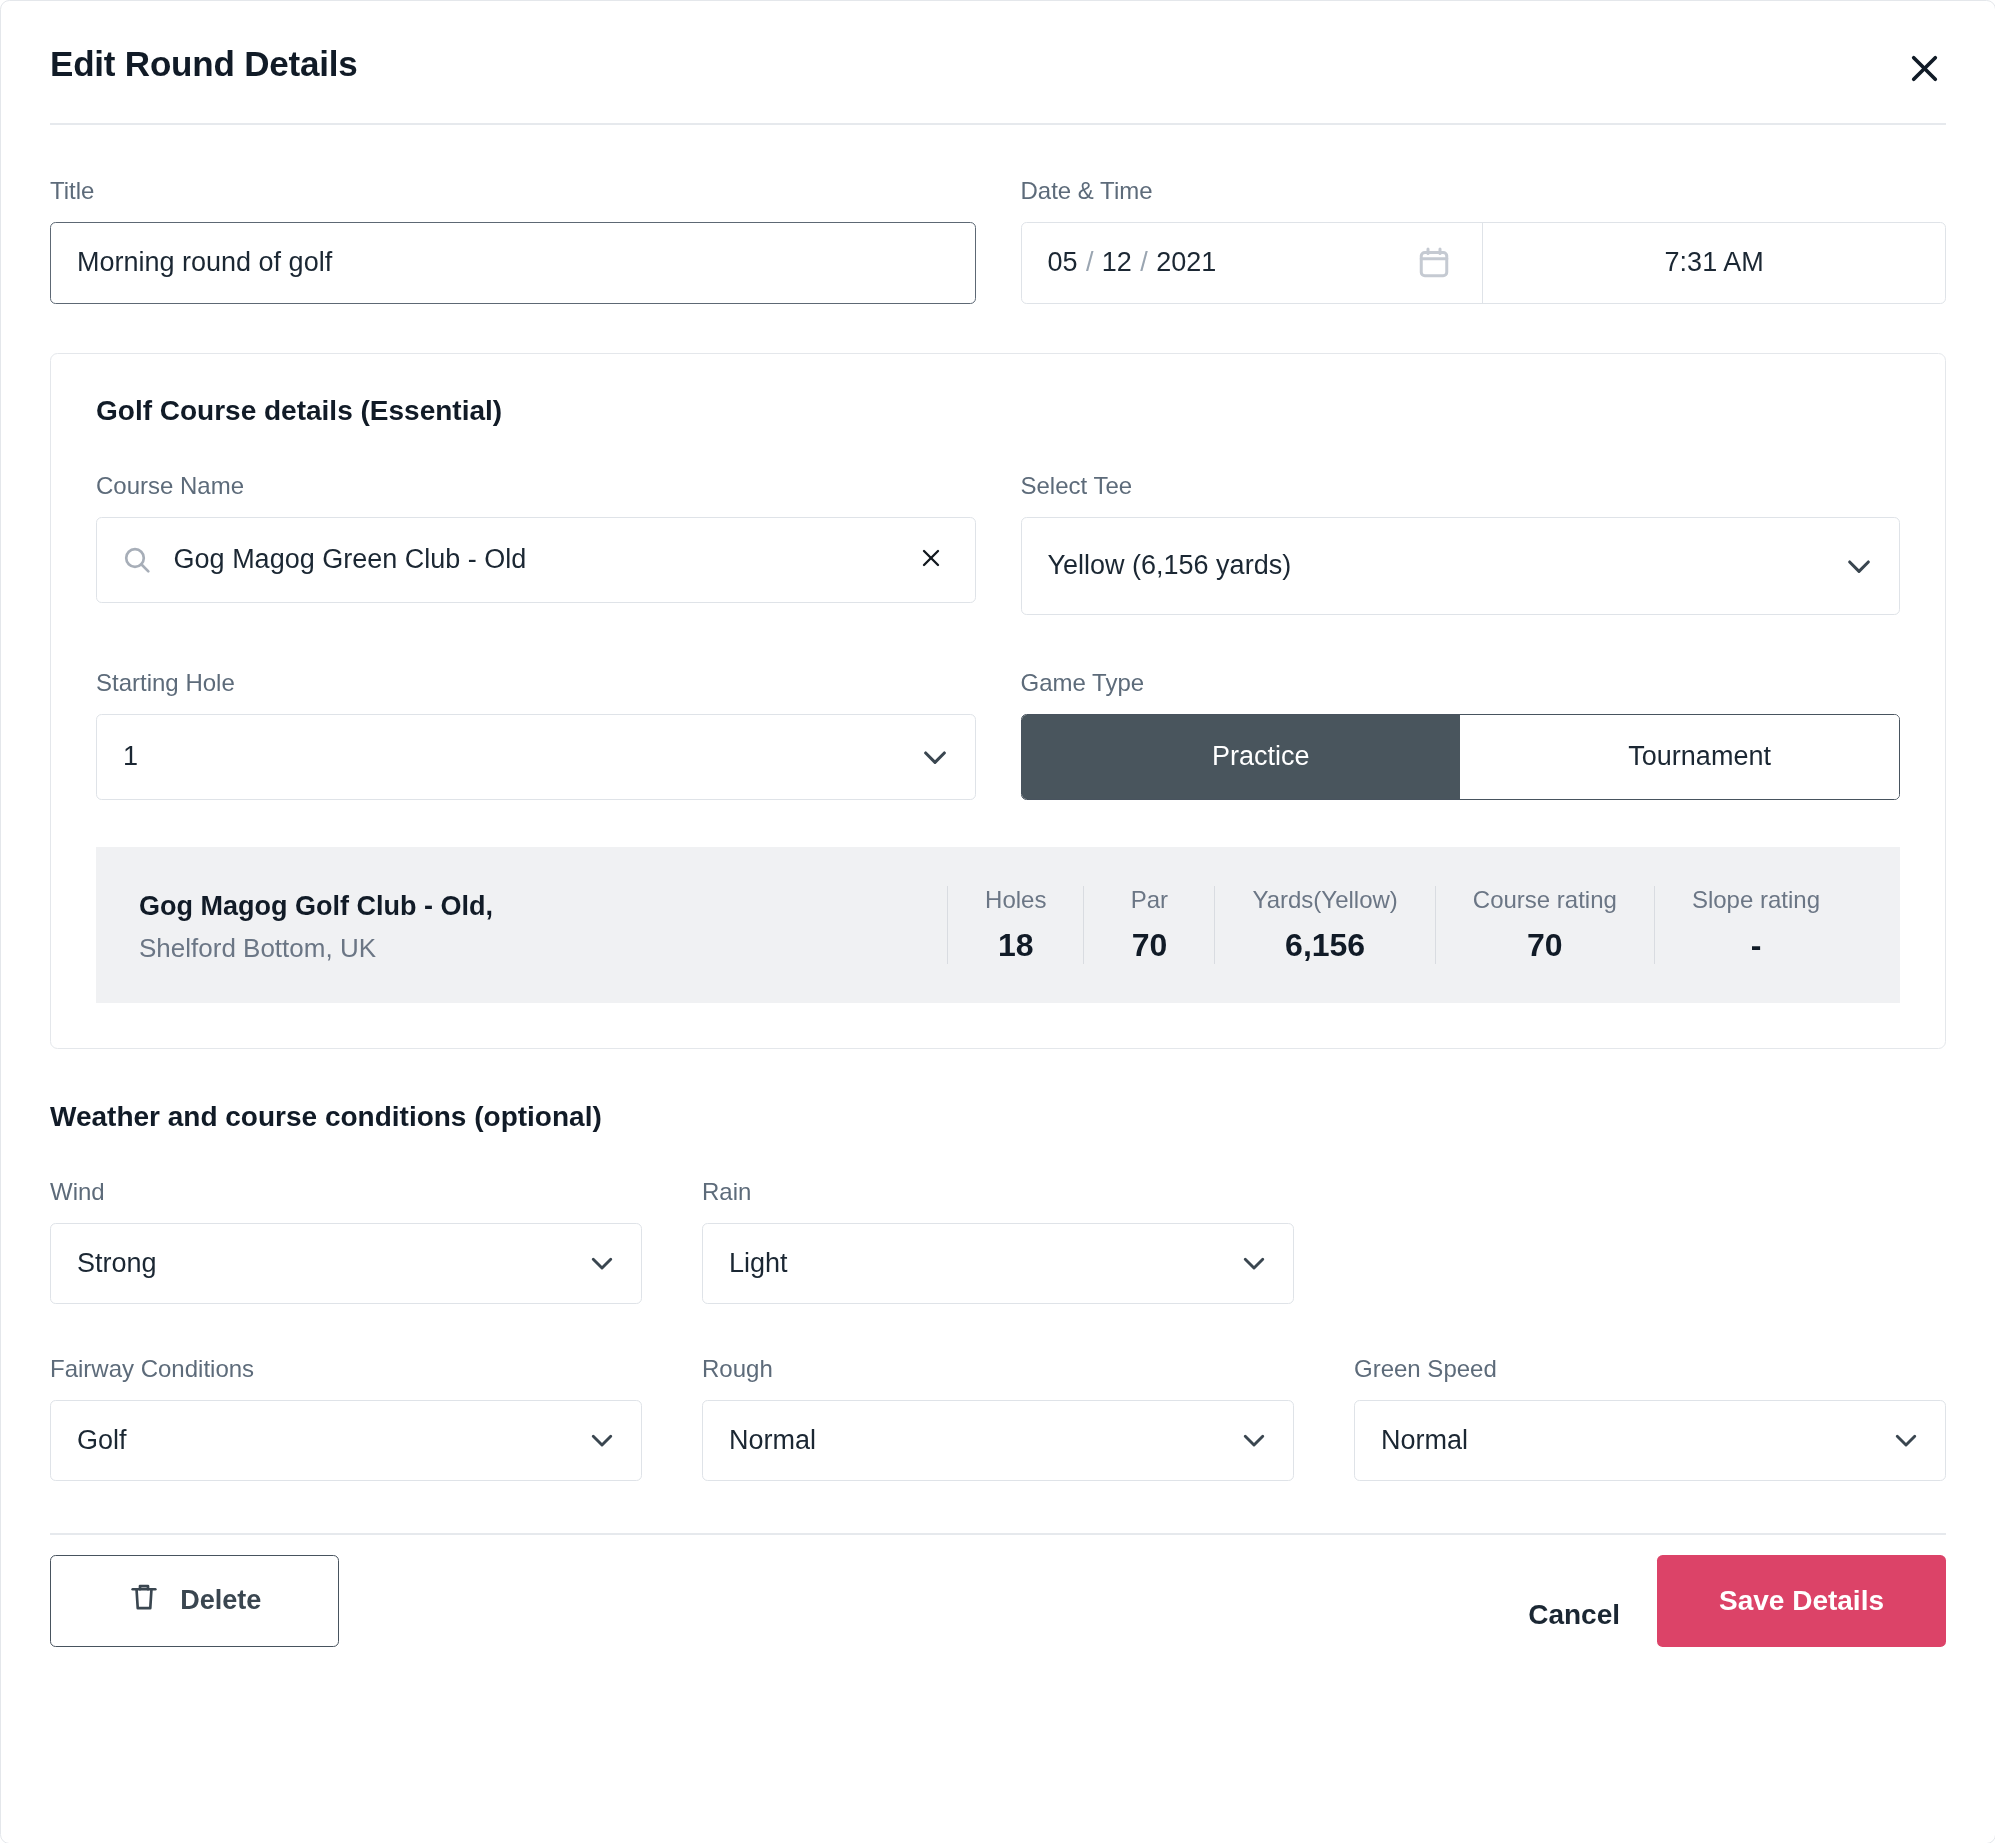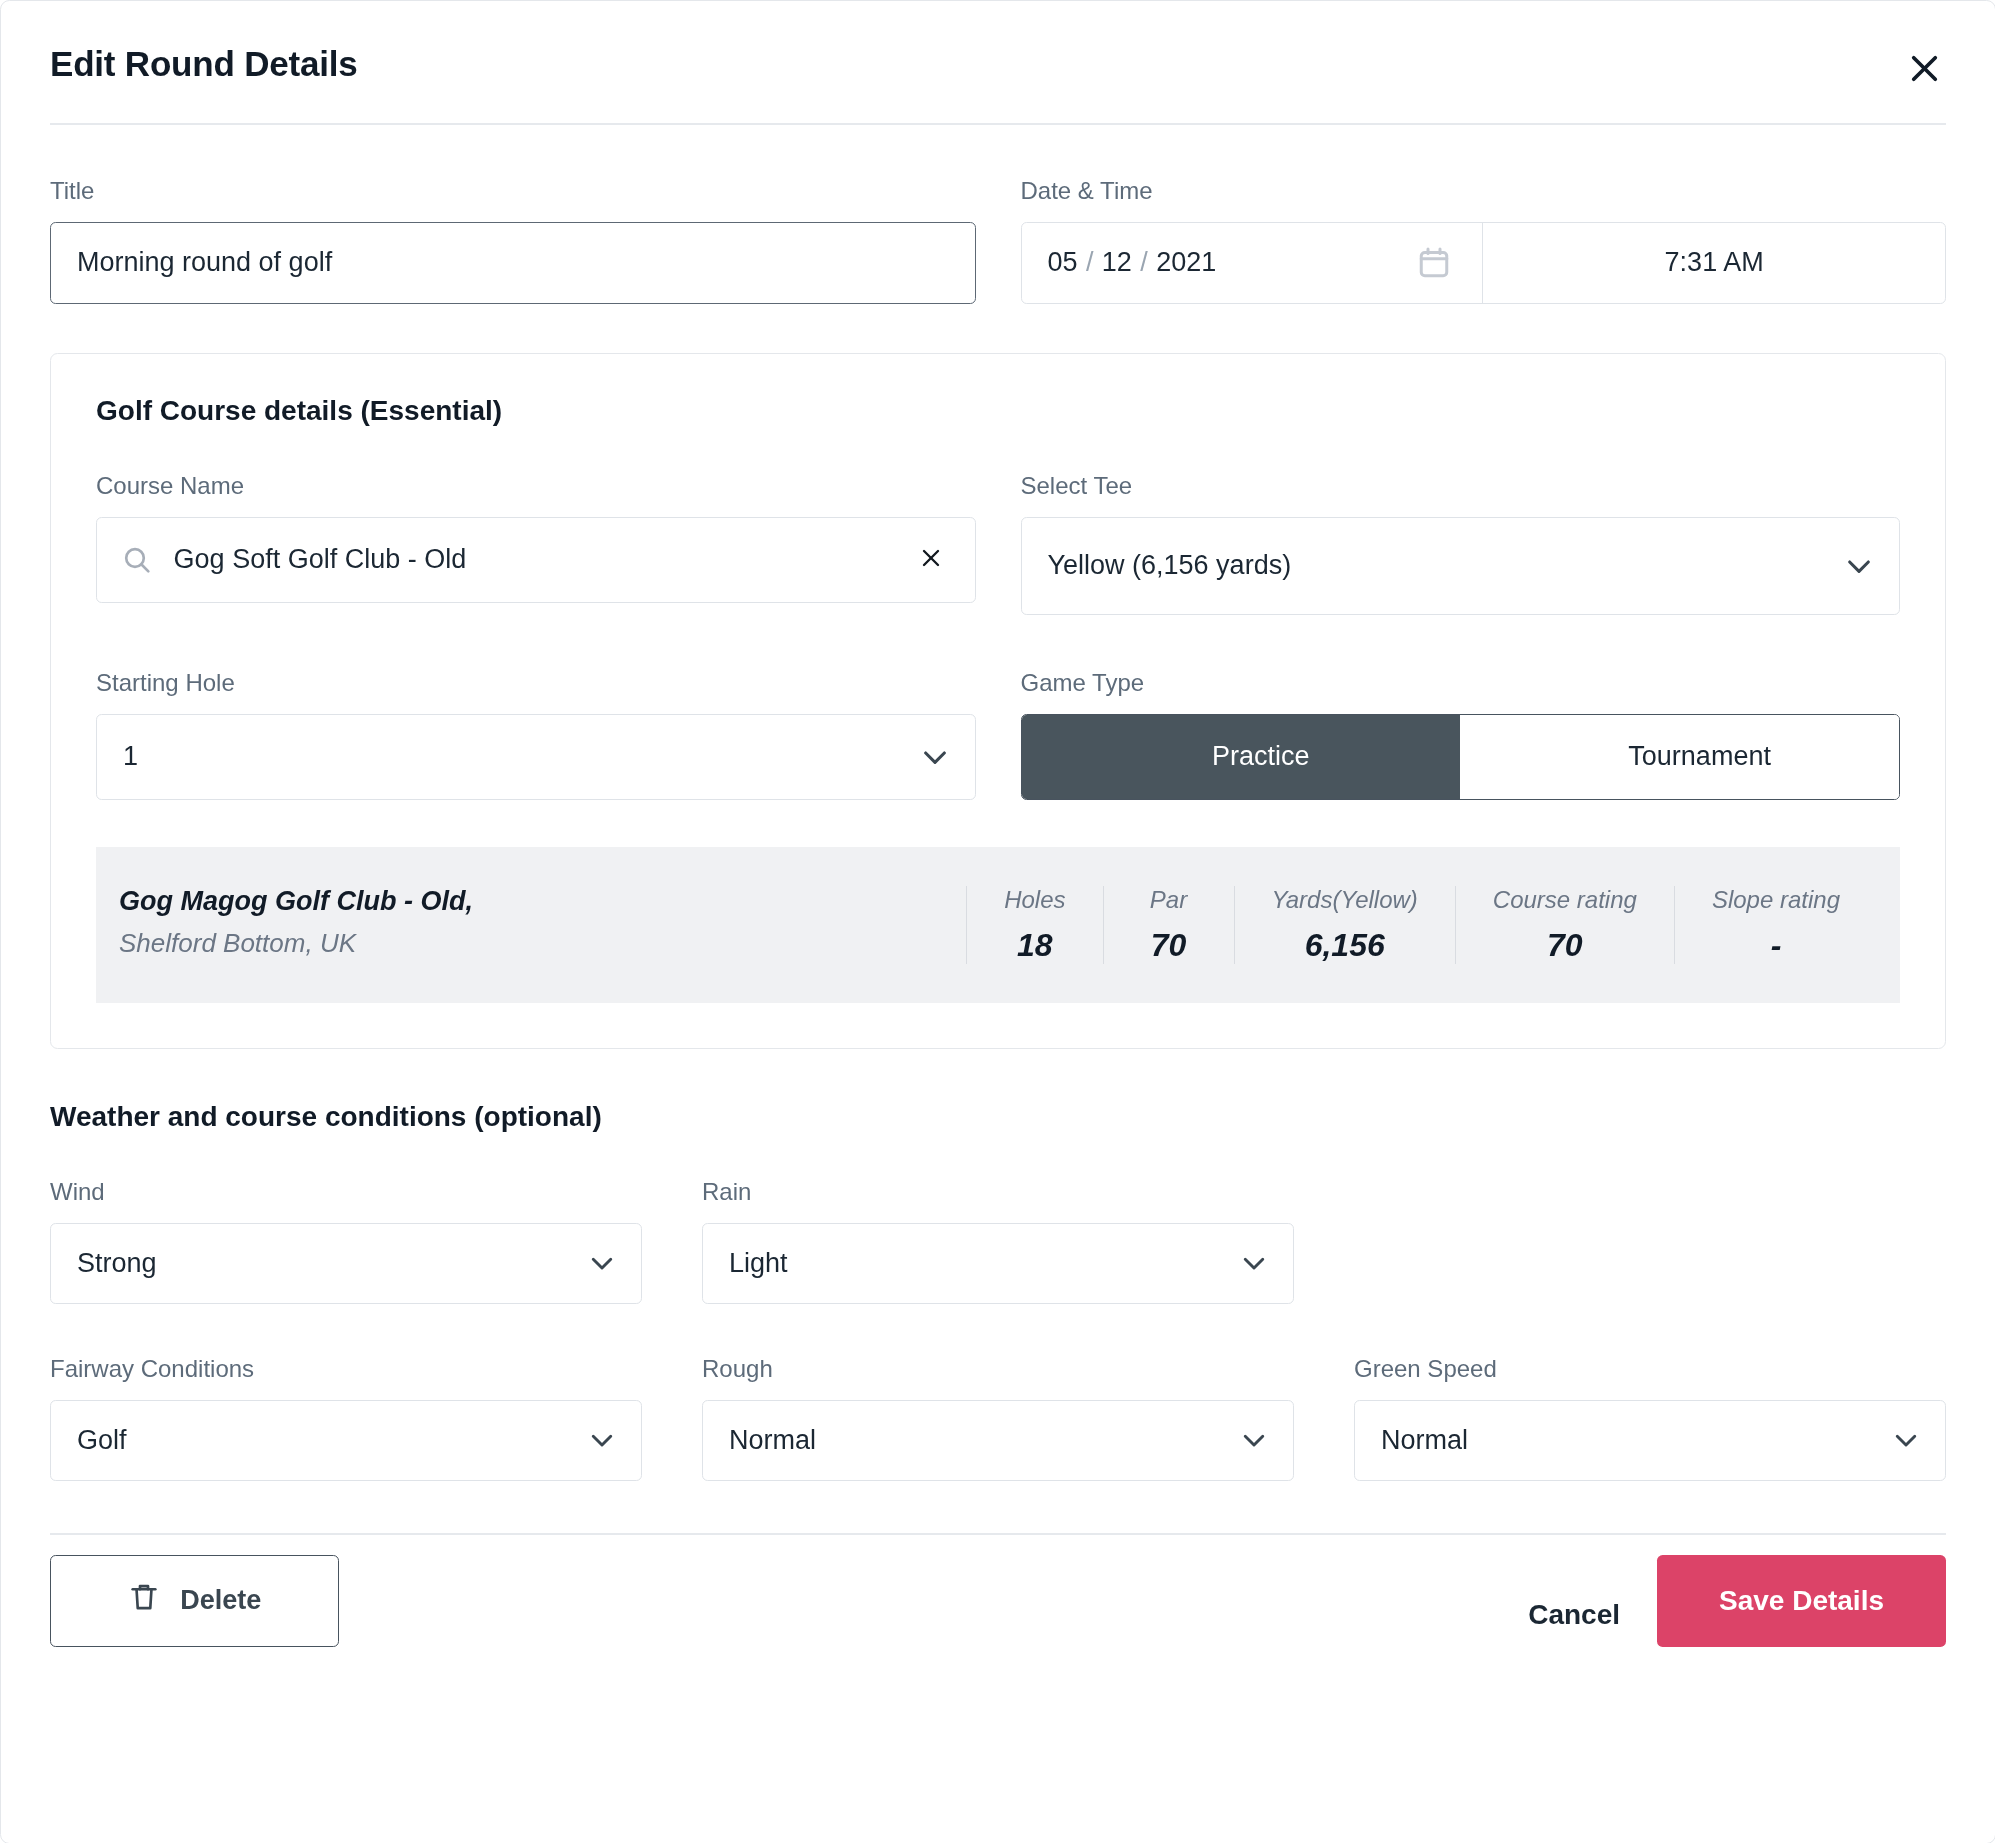--- a/index.html
+++ b/index.html
@@ -206,23 +206,22 @@
   .seg-btn.active {
     background: #49555d;
     color: #ffffff;
   }
 
   
   .summary {
     margin-top: 47px;
     background: #f0f1f3;
     display: flex;
-    align-items: flex-start;
-    padding: 39px 23px;
-    font-style: italic;
+    align-items: flex-end;
+    padding: 39px 43px;
   }
   .sum-name { flex: 1; display: flex; flex-direction: column; justify-content: center; }
   .sum-title {
     font-size: 27px;
     font-weight: bold;
     color: #111b27;
     margin-bottom: 11.2px;
   }
   .sum-sub {
     font-size: 26px;
@@ -371,21 +370,21 @@
     <div class="panel-row">
       <div class="panel-col">
         <label class="field-label">Course Name</label>
         <div class="search-box">
           <span class="search-icon">
             <svg width="32" height="32" viewBox="0 0 24 24" fill="none" stroke="#a7aeb8" stroke-width="2" stroke-linecap="round">
               <circle cx="10.5" cy="10.5" r="6.6"></circle>
                 <line x1="15.4" y1="15.4" x2="20.5" y2="20.5"></line>
             </svg>
           </span>
-          <span class="search-text">Gog Soft Golf Club - Old</span>
+          <span class="search-text">Gog Magog Green Club - Old</span>
           <button class="clear-btn">
             <span>
               <svg width="28" height="28" viewBox="0 0 24 24" fill="none" stroke="#12181f" stroke-width="2" stroke-linecap="round">
                 <line x1="6" y1="6" x2="18" y2="18"></line>
                   <line x1="18" y1="6" x2="6" y2="18"></line>
               </svg>
             </span>
           </button>
         </div>
       </div>

